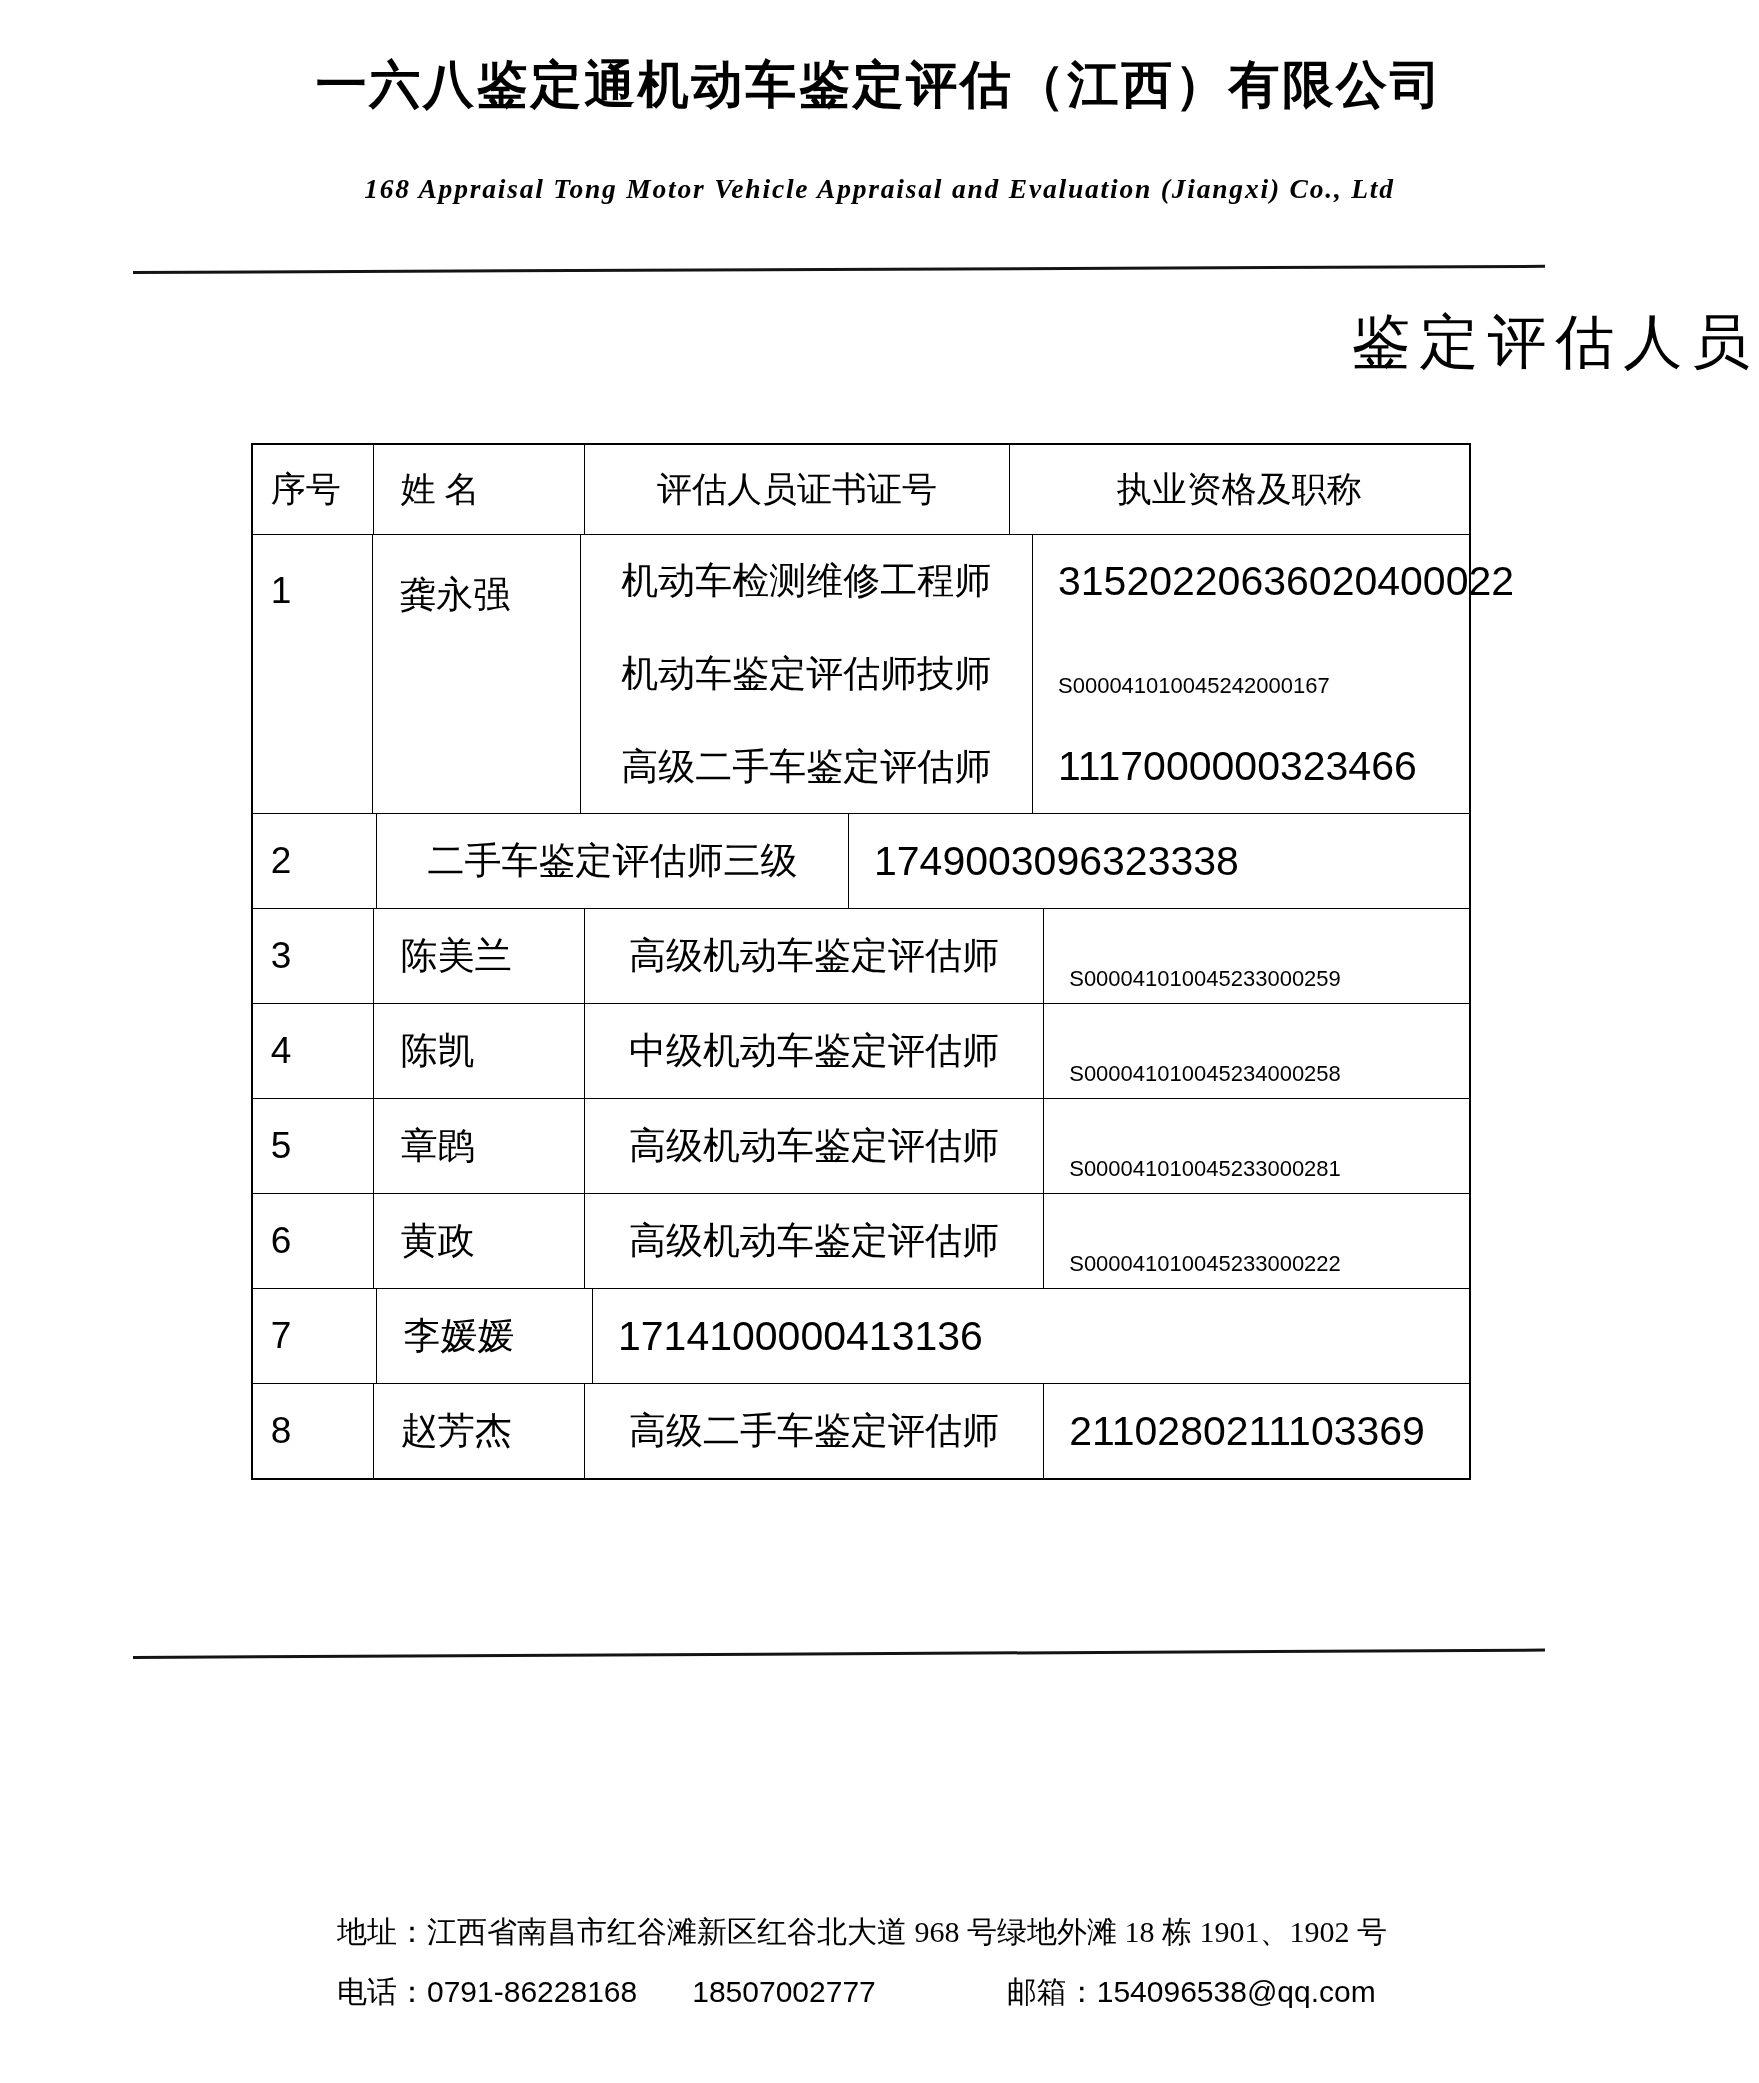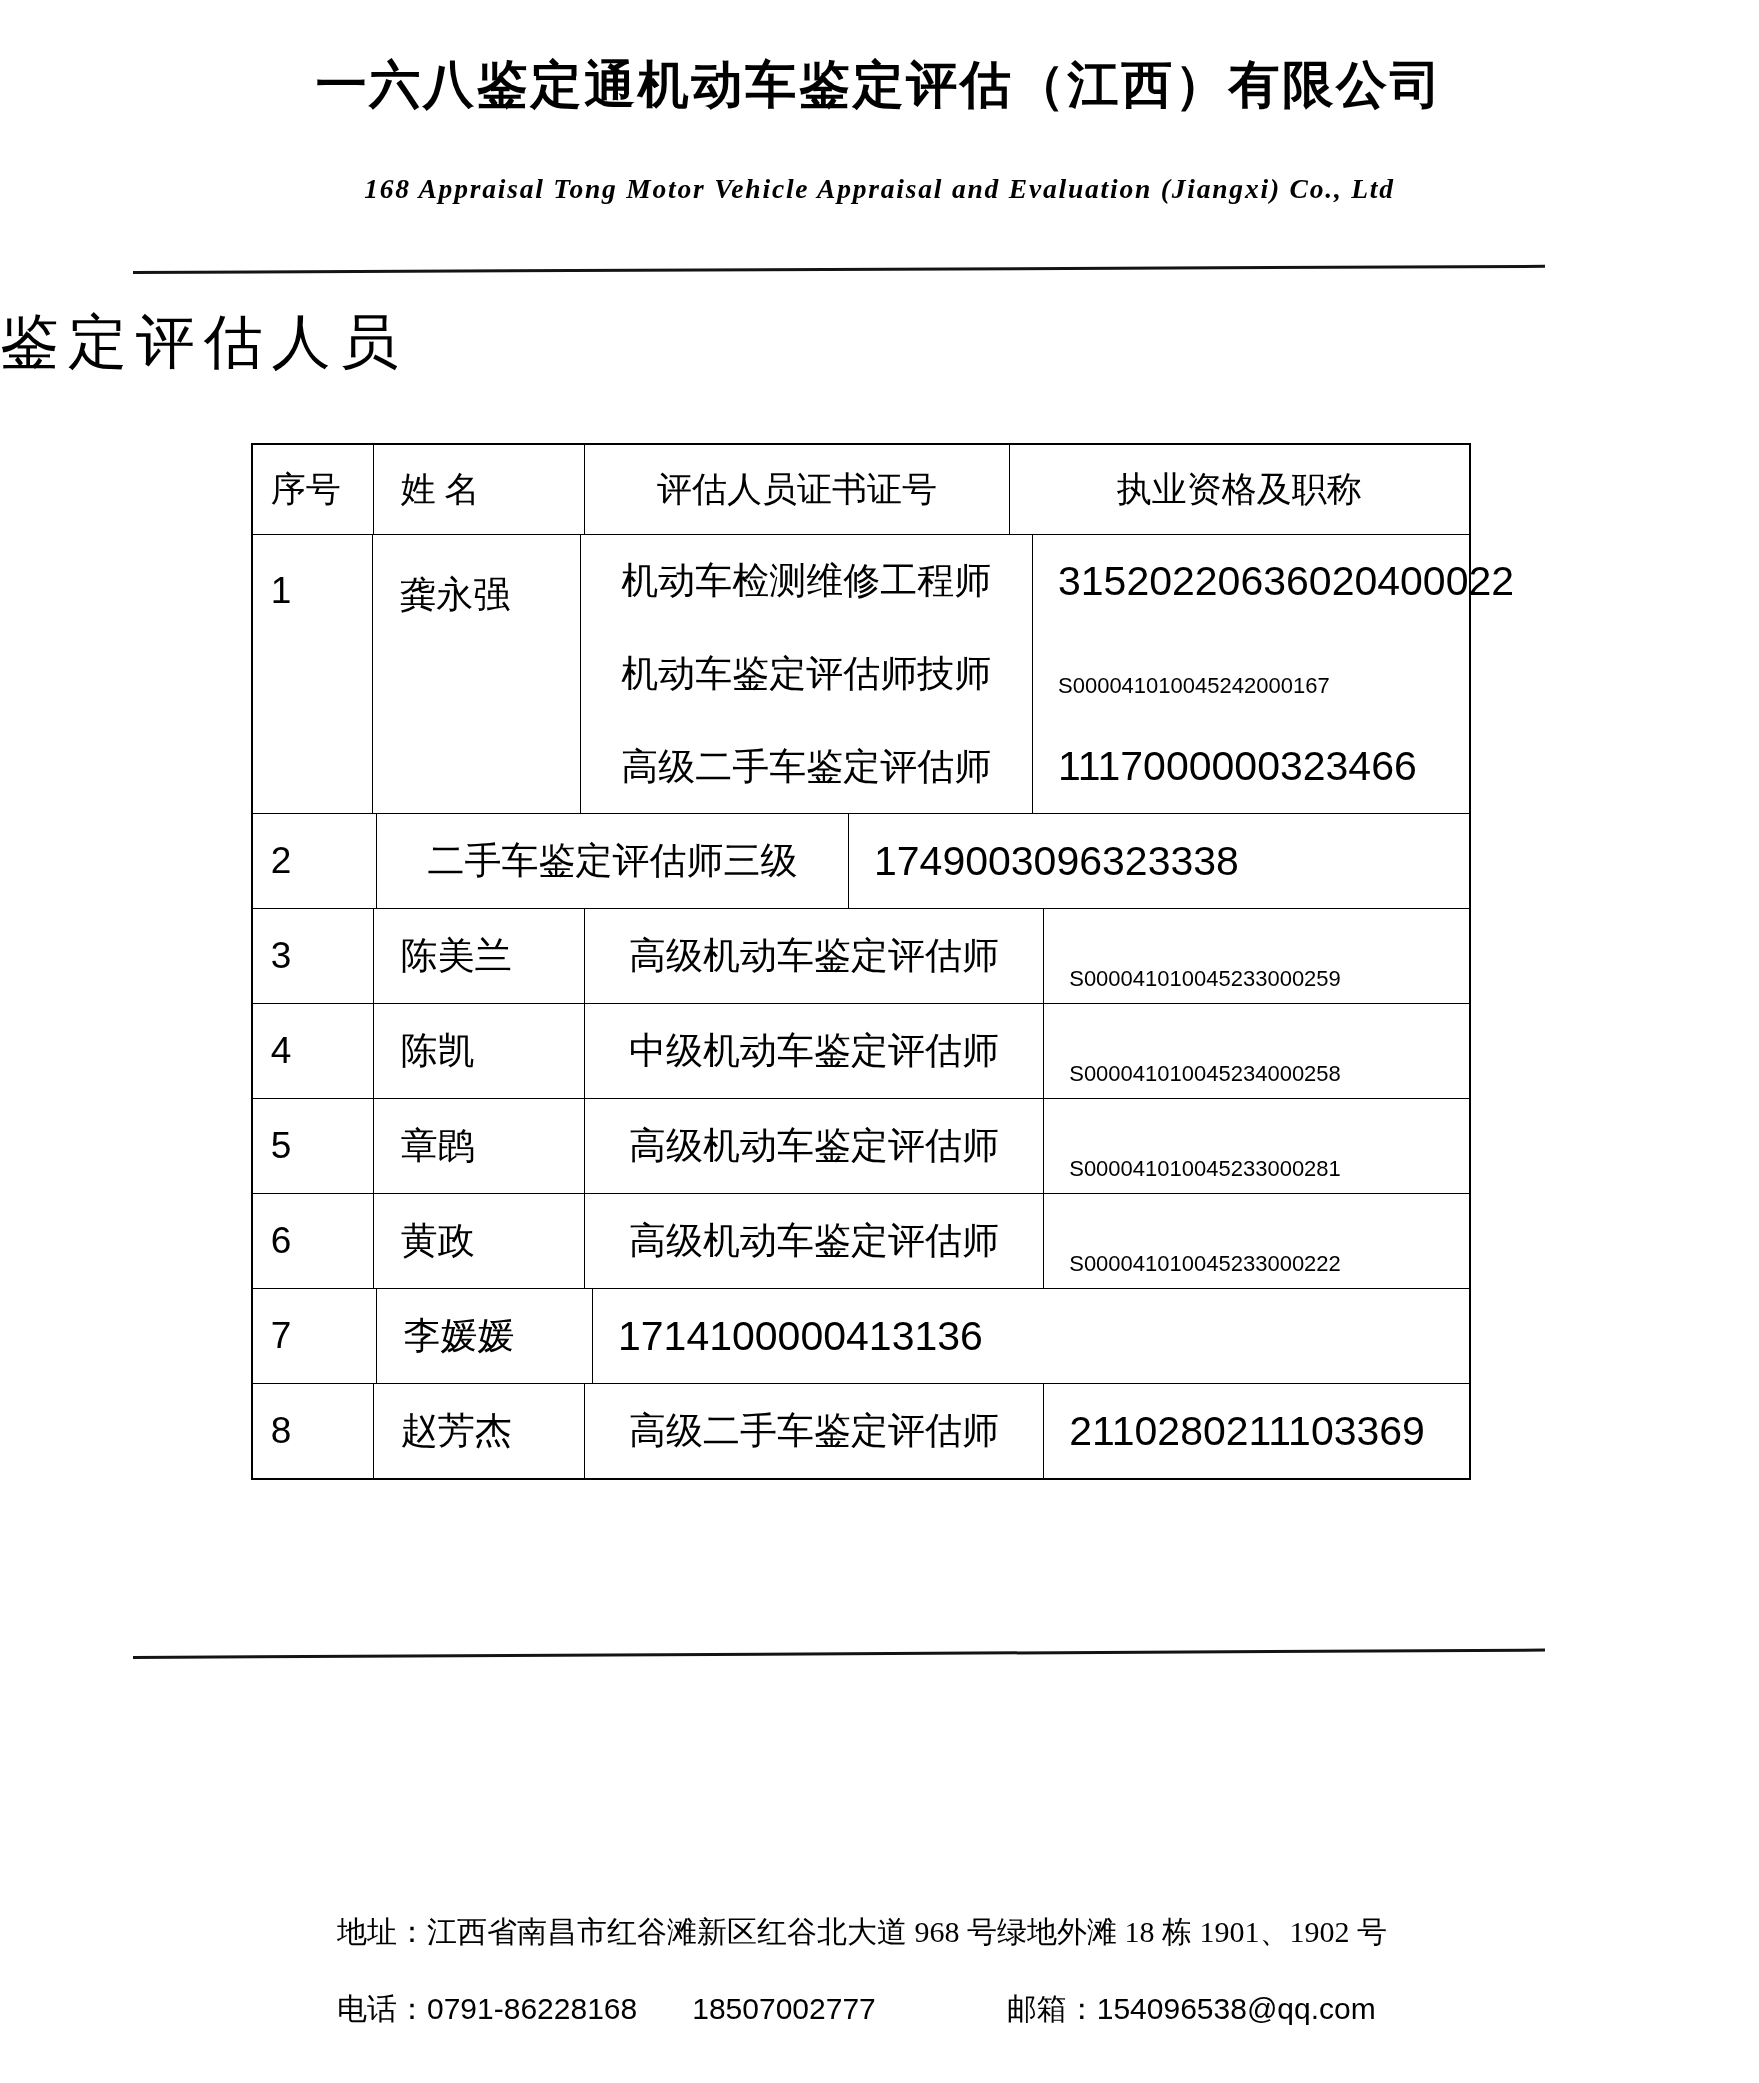--- a/index.html
+++ b/index.html
@@ -26,21 +26,21 @@
   }
   .rule{
     position:absolute;left:133px;width:1412px;height:2.7px;
     background:#141414;transform-origin:left center;
   }
   .rule-top{top:271px;transform:rotate(-0.25deg);}
   .rule-bottom{top:1656px;transform:rotate(-0.30deg);}
 
   .page-title{
     position:absolute;top:303px;left:0;width:100%;
-    text-align:left;
+    text-align:right;
     font-size:59px;letter-spacing:8.9px;
   }
 
   
   .table{
     position:absolute;left:251px;top:443px;width:1220px;
     border:2.7px solid #000;
     box-sizing:border-box;
     font-family:"Liberation Sans","DejaVu Sans",sans-serif;
   }
@@ -69,21 +69,21 @@
   .cert-small{font-size:22px;}
   .shift-down{transform:translateY(12.4px);}
   .c-cert.low{align-items:flex-end;padding-bottom:10.6px;}
 
   
   .footer{
     position:absolute;left:337px;top:1912px;
     font-size:30px;
   }
   .f-line{display:flex;align-items:baseline;white-space:pre;}
-  .f-line1{margin-bottom:36px;}
+  .f-line1{margin-bottom:19px;}
   .gap-a{width:55px;}
   .gap-b{width:131px;}
 </style>
 </head>
 <body>
 
 <div class="company-cn">一六八鉴定通机动车鉴定评估（江西）有限公司</div>
 <div class="company-en">168 Appraisal Tong Motor Vehicle Appraisal and Evaluation (Jiangxi) Co., Ltd</div>
 <div class="rule rule-top"></div>
 

